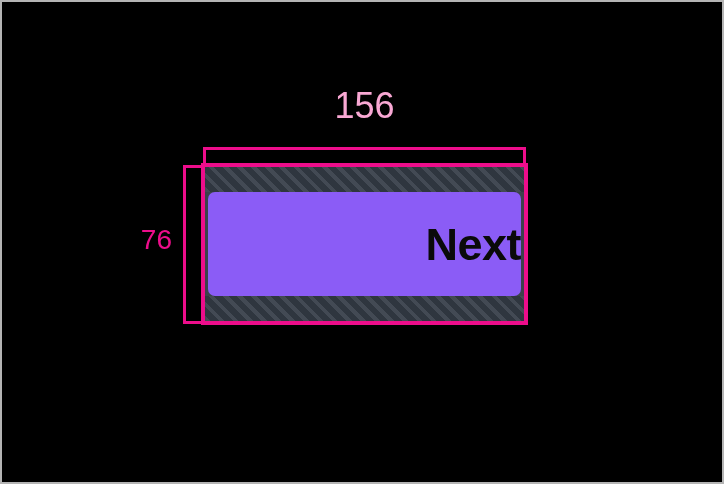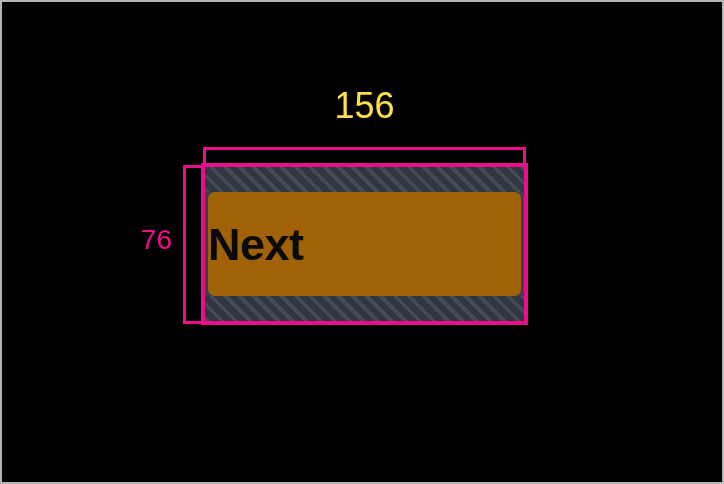--- a/index.html
+++ b/index.html
@@ -54,25 +54,25 @@
     bottom: 0;
     height: 25px;
   }
 
   #button-face {
     position: absolute;
     left: 3px;
     top: 25px;
     width: 313px;
     height: 104px;
-    background: #a16207;
+    background: #8b5cf6;
     border-radius: 7px;
     display: flex;
     align-items: center;
-    justify-content: flex-start;
+    justify-content: flex-end;
   }
   #button-label {
     color: #0a0a0a;
     font-family: "Liberation Sans", sans-serif;
     font-size: 45px;
     font-weight: bold;
     letter-spacing: -0.5px;
     line-height: 1;
   }
 
@@ -99,21 +99,21 @@
     border-left: 3px solid #ed0d8b;
     border-right: 3px solid #ed0d8b;
     box-sizing: border-box;
   }
   #width-label {
     position: absolute;
     left: 201px;
     top: 86px;
     width: 323px;
     text-align: center;
-    color: #fde047;
+    color: #f9a8d4;
     font-family: "Liberation Sans", sans-serif;
     font-size: 36px;
     font-weight: normal;
     line-height: 1;
   }
 
   
   #height-bracket {
     position: absolute;
     left: 181px;

